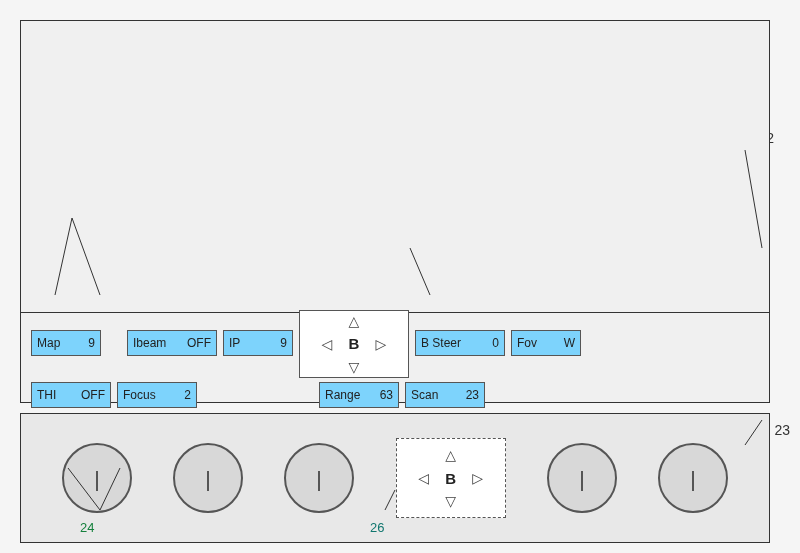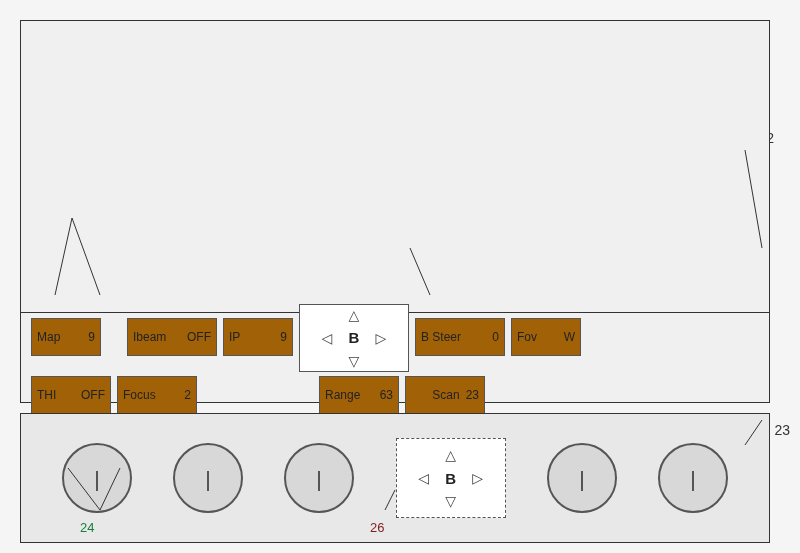--- a/index.html
+++ b/index.html
@@ -73,25 +73,25 @@
 
     .controls-row {
       display: flex;
       align-items: center;
       gap: 6px;
     }
 
     
     .ctrl-cell {
       border: 1.5px solid #555;
-      background: #a16207;
+      background: #7dd3fc;
       display: flex;
       align-items: center;
       justify-content: space-between;
-      padding: 18px 5px;
+      padding: 12px 5px;
       height: 16px;
       font-size: 13px;
       min-width: 60px;
     }
 
     .ctrl-cell .ctrl-label {
       font-size: 12px;
       color: #222;
       white-space: nowrap;
     }
@@ -105,21 +105,21 @@
     
     .cell-map { min-width: 70px; }
     .cell-ibeam { min-width: 90px; margin-left: 20px; }
     .cell-ip { min-width: 70px; }
     .cell-frq { min-width: 80px; }
     .cell-thi { min-width: 80px; }
     .cell-focus { min-width: 80px; }
     .cell-bsteer { min-width: 90px; }
     .cell-fov { min-width: 70px; }
     .cell-range { min-width: 80px; }
-    .cell-scan { min-width: 80px; justify-content: flex-end; }
+    .cell-scan { min-width: 80px; }
 
     
     .dpad-container {
       border: 1.5px solid #555;
       background: #fff;
       width: 110px;
       height: 68px;
       display: flex;
       align-items: center;
       justify-content: center;
@@ -209,21 +209,21 @@
       font-size: 13px;
       color: #15803d;
     }
 
     
     .label-26 {
       position: absolute;
       bottom: 18px;
       left: 370px;
       font-size: 13px;
-      color: #7f1d1d;
+      color: #0f766e;
     }
 
     
     .bottom-dpad {
       border: 1.5px dashed #555;
       background: #fff;
       width: 110px;
       height: 80px;
       display: flex;
       align-items: center;

